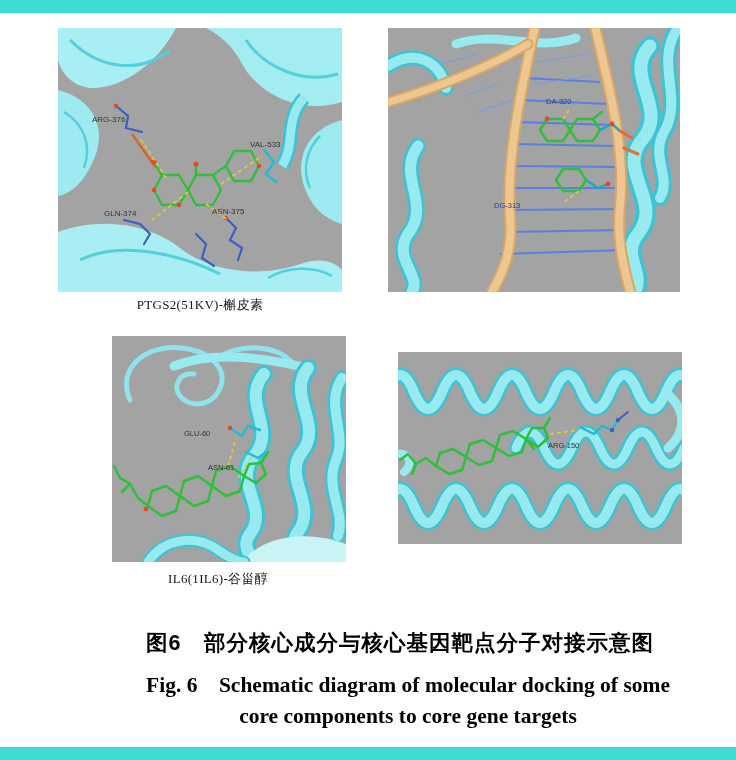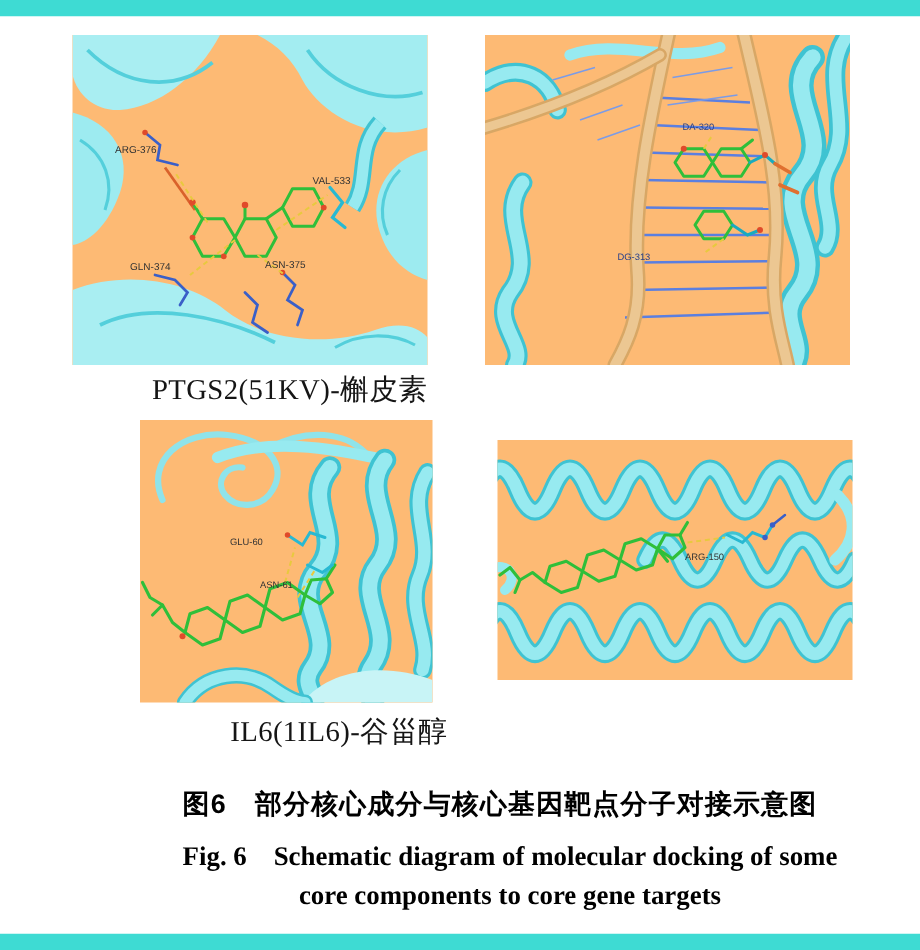--- a/index.html
+++ b/index.html
@@ -1,23 +1,23 @@
 <!DOCTYPE html>
 <html><head>
 <meta charset="utf-8">
 <style>
   html,body{margin:0;padding:0;background:#ffffff;}
   .page{position:relative;width:736px;height:760px;background:#ffffff;overflow:hidden;
         font-family:"Liberation Serif",serif;}
   .bar{position:absolute;left:0;width:736px;height:13px;background:#3edbd3;}
   .bar.top{top:0;}
   .bar.bottom{bottom:0;}
-  .panel{position:absolute;background:#fdba74;text-decoration:underline;}
+  .panel{position:absolute;background:#a3a3a3;text-decoration:underline;}
   .panel svg{display:block;width:100%;height:100%;}
-  .pcap{position:absolute;text-align:right;font-size:23px;color:#151515;
+  .pcap{position:absolute;text-align:center;font-size:13px;color:#151515;
         font-family:"Liberation Serif",serif;letter-spacing:.3px;}
   .figcap-zh{position:absolute;left:0;width:736px;text-align:center;font-weight:bold;
         font-size:21.5px;color:#000;font-family:"Liberation Sans",sans-serif;letter-spacing:1px;}
   .figcap-en{position:absolute;left:0;width:736px;text-align:center;font-weight:bold;
         font-size:21.5px;color:#000;font-family:"Liberation Serif",serif;padding-left:40px;}
   svg text{font-family:"Liberation Sans",sans-serif;}
 </style>
 </head>
 <body>
 
@@ -221,21 +221,21 @@
         <polyline points="184,76 196,82 204,74 214,78 220,68" stroke="#28b9d2" stroke-width="2.4"></polyline>
         <line x1="220" y1="68" x2="230" y2="60" stroke="#3a5fc8" stroke-width="2"></line>
         <circle cx="220" cy="68" r="2.2" fill="#3a5fc8" stroke="none"></circle>
         <circle cx="214" cy="78" r="2.2" fill="#3a5fc8" stroke="none"></circle>
       </g>
       <line x1="152" y1="82" x2="182" y2="78" stroke="#e8c93e" stroke-width="1.6" stroke-dasharray="4 3"></line>
       <text x="150" y="96" font-size="7.5" fill="#333">ARG-150</text>
     </svg>
   </div>
 
-  <div class="pcap" style="left:124px;top:570px;width:234px;">IL6(1IL6)-谷甾醇</div>
+  <div class="pcap" style="left:101px;top:570px;width:234px;">IL6(1IL6)-谷甾醇</div>
 
   <div class="figcap-zh" style="top:628px;margin-left:32px;">图6　部分核心成分与核心基因靶点分子对接示意图</div>
   <div class="figcap-en" style="top:670px;">Fig. 6　Schematic diagram of molecular docking of some</div>
   <div class="figcap-en" style="top:704px;">core components to core gene targets</div>
 
   <div class="bar bottom" style="background-color: rgb(62, 219, 211);"></div>
 
 </div>
 
 </body></html>

